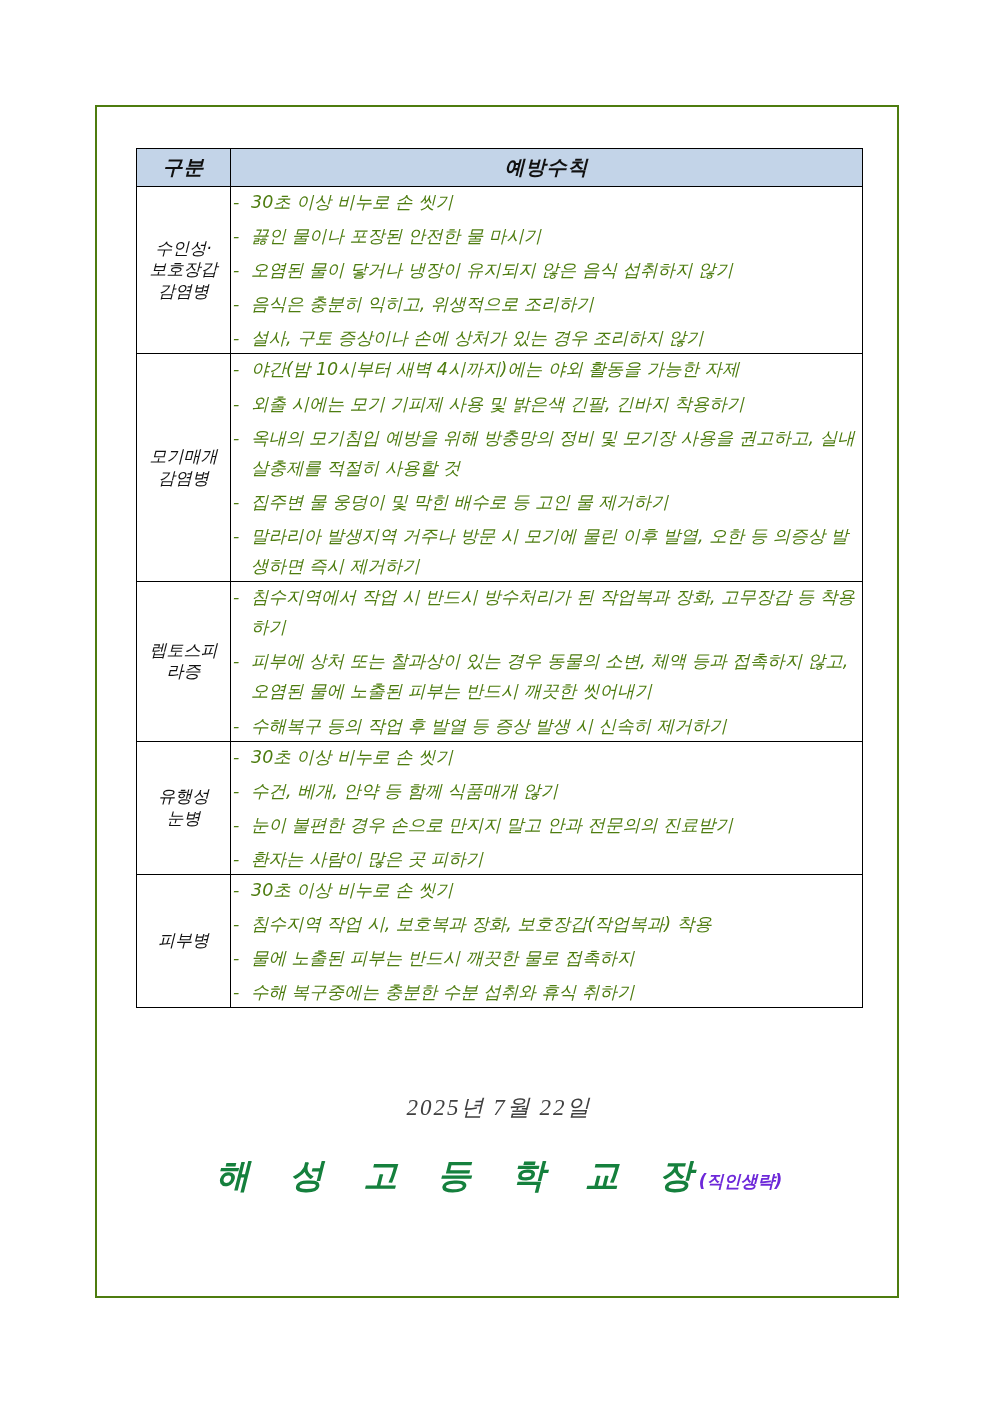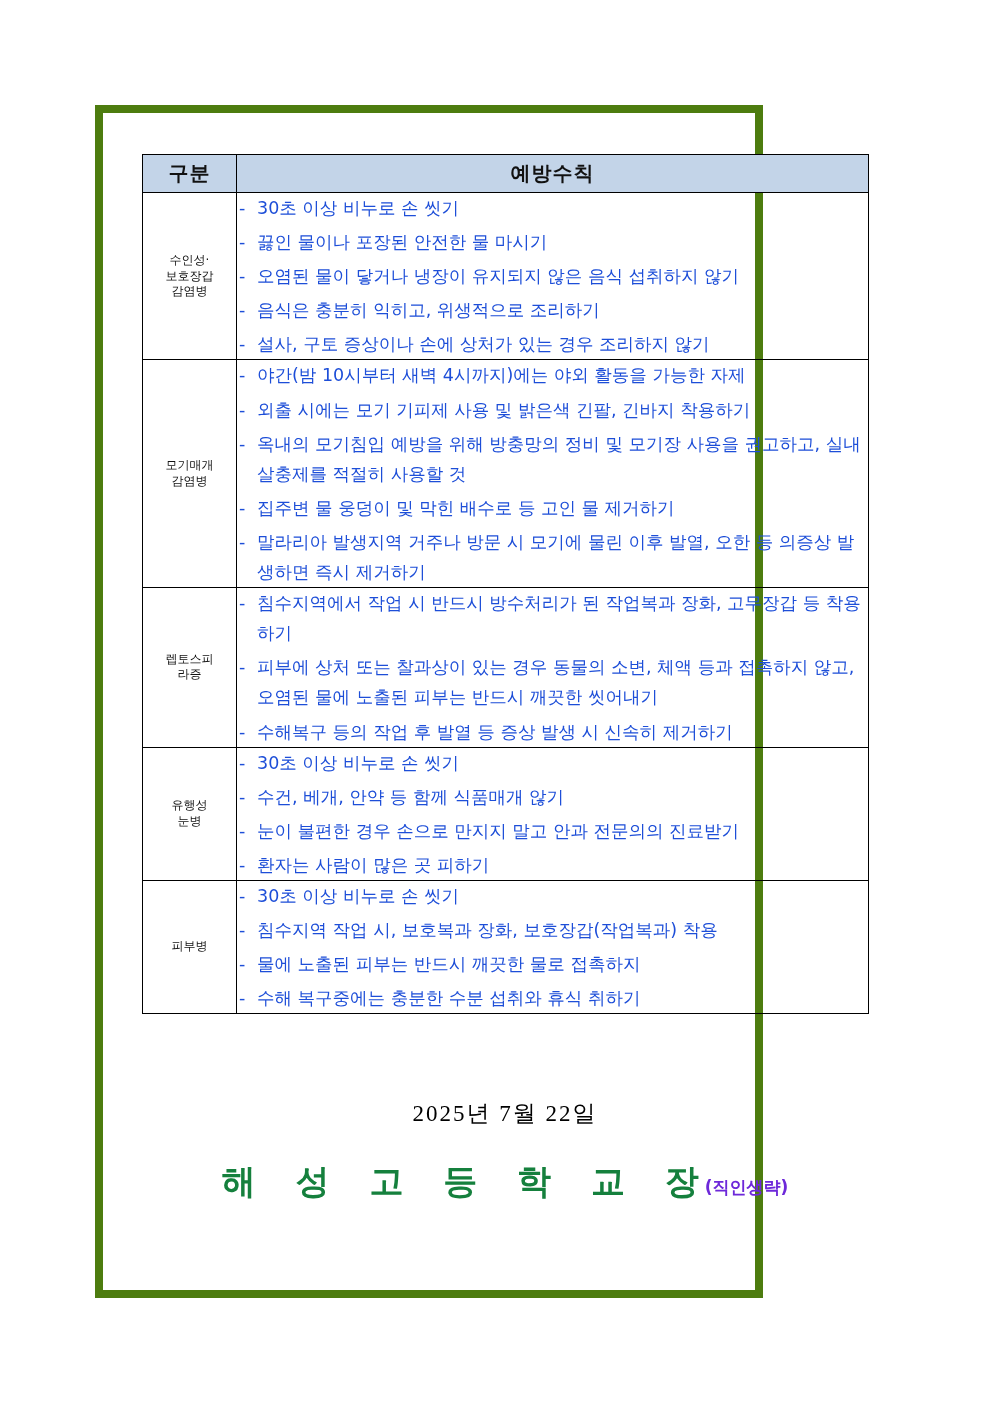--- a/index.html
+++ b/index.html
@@ -14,24 +14,25 @@
     font-family: "Liberation Serif", "DejaVu Serif", serif;
     color: #000000;
     overflow: hidden;
   }
 
   
   #page-frame {
     position: absolute;
     left: 95px;
     top: 105px;
-    width: 668px;
+    width: 804px;
     height: 1193px;
-    border: 8px solid #4d7c0f;
+    border: 2px solid #4d7c0f;
     box-sizing: border-box;
+    font-style: italic;
   }
 
   
   #prevention-table {
     position: absolute;
     left: 39px;   
     top: 41px;    
     width: 726px; 
     border-collapse: collapse;
     table-layout: fixed;
@@ -55,21 +56,21 @@
     font-weight: bold;
     font-size: 20px;
     letter-spacing: 1px;
     color: #111111;
   }
 
   
   .label-cell {
     text-align: center;
     font-family: "DejaVu Sans", "Liberation Sans", sans-serif;
-    font-size: 12px;
+    font-size: 17px;
     line-height: 1.28;
     color: #111111;
     padding: 2px 3px;
   }
   .label-cell .lbl-line { display: block; white-space: nowrap; }
 
   
   .rules-cell {
     padding: 11px 10px 11px 14px;
   }
@@ -77,21 +78,21 @@
     list-style: none;
     margin: 0;
     padding: 0;
   }
   ul.rule-list > li {
     position: relative;
     padding-left: 20px;
     font-family: "DejaVu Sans", "Liberation Sans", sans-serif;
     font-size: 17.5px;
     line-height: 1.72;
-    color: #1d4ed8;
+    color: #4d7c0f;
     margin: 0 0 4px 0;
   }
   ul.rule-list > li:last-child { margin-bottom: 0; }
   ul.rule-list > li::before {
     content: "-";
     position: absolute;
     left: 2px;
     top: 0;
     font-size: 17.5px;
   }
@@ -101,21 +102,21 @@
     position: absolute;
     left: 39px;
     top: 985px;
     width: 726px;
     text-align: center;
   }
   #sign-date {
     font-family: "Liberation Serif", "DejaVu Serif", serif;
     font-size: 23px;
     letter-spacing: 2px;
-    color: #000000;
+    color: #404040;
     margin-bottom: 30px;
   }
   #sign-line {
     display: inline-block;
     white-space: nowrap;
   }
   #school-title {
     font-family: "DejaVu Sans", "Liberation Sans", sans-serif;
     font-weight: bold;
     font-size: 34px;

